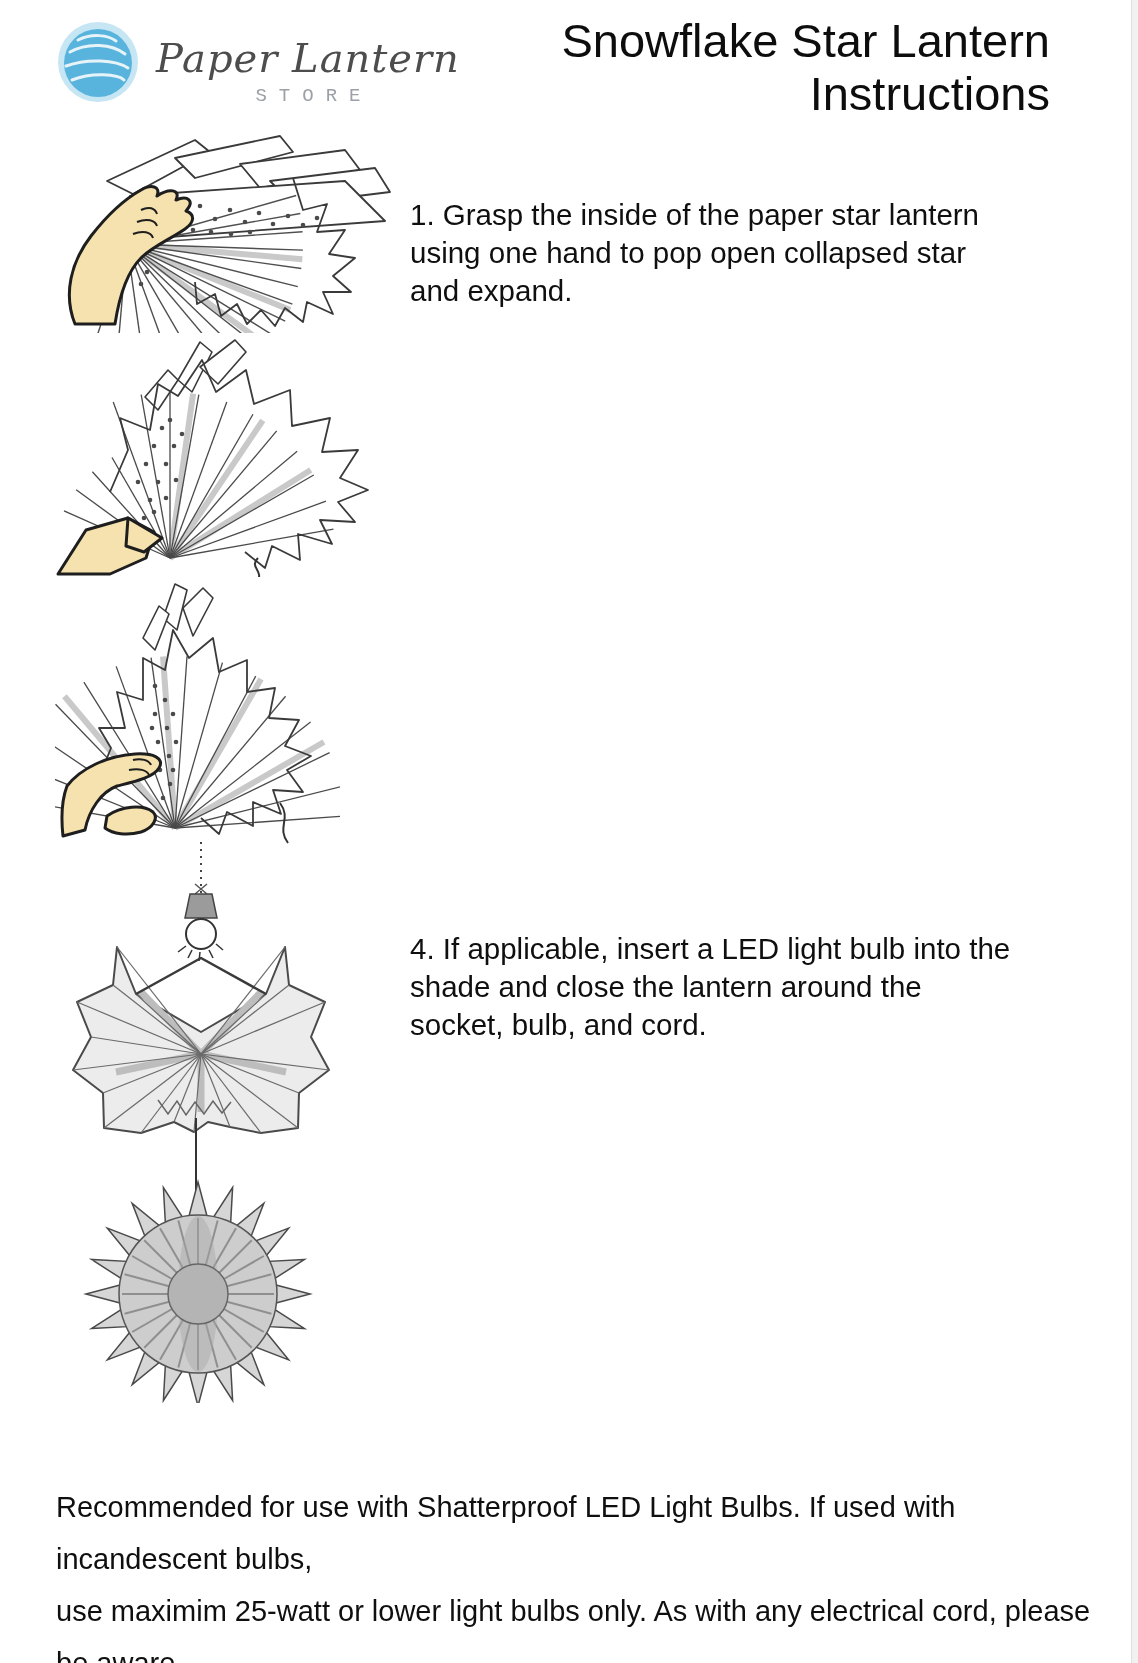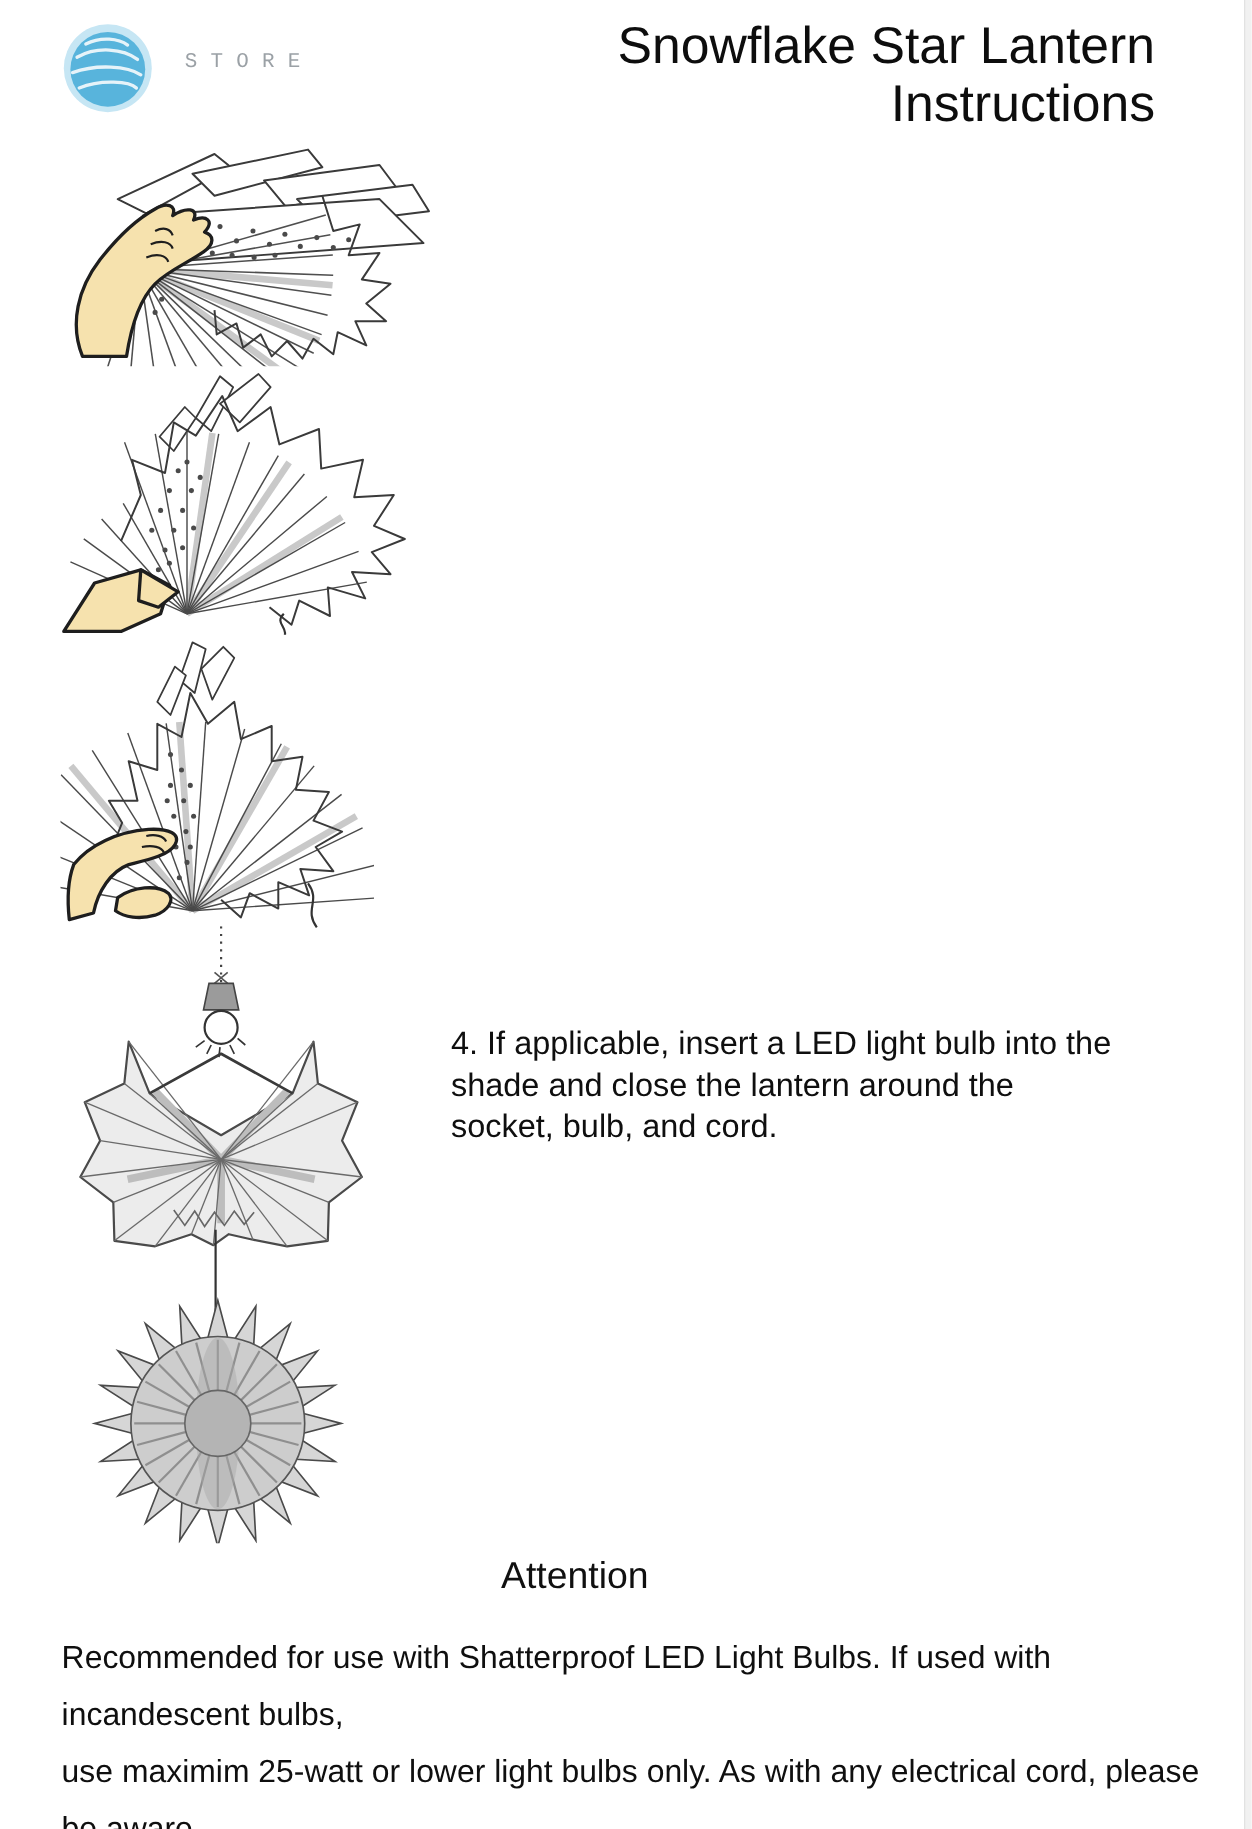--- a/index.html
+++ b/index.html
@@ -27,20 +27,21 @@
       <circle cx="42" cy="42" r="40" fill="#c6e6f4"></circle>
       <circle cx="42" cy="43" r="34" fill="#58b4dc"></circle>
       <g fill="none" stroke="#ffffff" stroke-width="3" opacity="0.85" stroke-linecap="round">
         <path d="M14,32 C32,22 56,24 69,34"></path>
         <path d="M10,46 C32,38 60,40 72,48"></path>
         <path d="M16,60 C36,52 62,54 68,60"></path>
         <path d="M22,20 C36,13 52,15 60,21"></path>
       </g>
     </svg>
     <div class="logo-text">
+      <div class="brand">Paper Lantern</div>
       <div class="store">STORE</div>
     </div>
   </div>
 
   <div class="title">Snowflake Star Lantern
 Instructions</div>
 
   <svg class="illo" style="left:45px;top:126px;" width="355" height="207" viewBox="0 0 355 207" role="img">
     <defs>
       <line id="s1r" x1="82" y1="118" x2="258" y2="118"></line>
@@ -103,20 +104,23 @@
         <use href="#s1d" x="102" y="146"></use>
       <use href="#s1d" x="96" y="158"></use>
     </g>
     <path d="M30,198 C18,168 26,136 46,110 C60,92 78,74 96,64 C106,58 116,60 112,70 C124,62 136,63 131,74 C143,69 150,75 141,85 C150,88 150,96 140,103 C124,114 108,120 96,132 C82,146 74,172 70,198 Z" fill="#f6e2ae" stroke="#1e1e1e" stroke-width="3" stroke-linejoin="round"></path>
     <g fill="none" stroke="#1e1e1e" stroke-width="2">
       <path d="M96,84 C104,80 110,82 112,88"></path>
       <path d="M92,96 C102,92 110,94 112,100"></path>
       <path d="M88,108 C98,104 106,106 108,112"></path>
     </g>
   </svg>
+  <p class="step-text" style="top:166px;">1. Grasp the inside of the paper star lantern
+using one hand to pop open collapsed star
+and expand.</p>
 
   <svg class="illo" style="left:50px;top:322px;" width="335" height="255" viewBox="0 0 335 255" role="img">
     <defs>
       <line id="s2r" x1="120" y1="236" x2="120" y2="70"></line>
       <line id="s2r2" x1="120" y1="236" x2="120" y2="120"></line>
       <circle id="s2d" r="2.3" fill="#4a4a4a"></circle>
     </defs>
     <g fill="#ffffff" stroke="#3a3a3a" stroke-width="1.6" stroke-linejoin="round">
       <polygon points="128,58 150,20 162,30 142,70"></polygon>
       <polygon points="150,45 185,18 196,30 168,62"></polygon>
@@ -328,20 +332,19 @@
         <use href="#s5s" transform="rotate(300 152 196)"></use>
         <use href="#s5s" transform="rotate(315 152 196)"></use>
         <use href="#s5s" transform="rotate(330 152 196)"></use>
         <use href="#s5s" transform="rotate(345 152 196)"></use>
       </g>
       <ellipse cx="152" cy="196" rx="20" ry="78" fill="#a8a8a8" opacity="0.45"></ellipse>
       <circle cx="152" cy="196" r="30" fill="#b4b4b4" stroke="#666" stroke-width="1.5"></circle>
     </g>
   </svg>
 
-  <div class="attention-h">Attention</div>
   <div class="attention-b">Recommended for use with Shatterproof LED Light Bulbs. If used with incandescent bulbs,
 use maximim 25-watt or lower light bulbs only. As with any electrical cord, please be aware
 of risk of electrical shock. Never use the star lantern with or around an open flame. Keep
 away from children.</div>
 
   <div class="scan-edge"></div>
 </div>
 
 </body></html>

